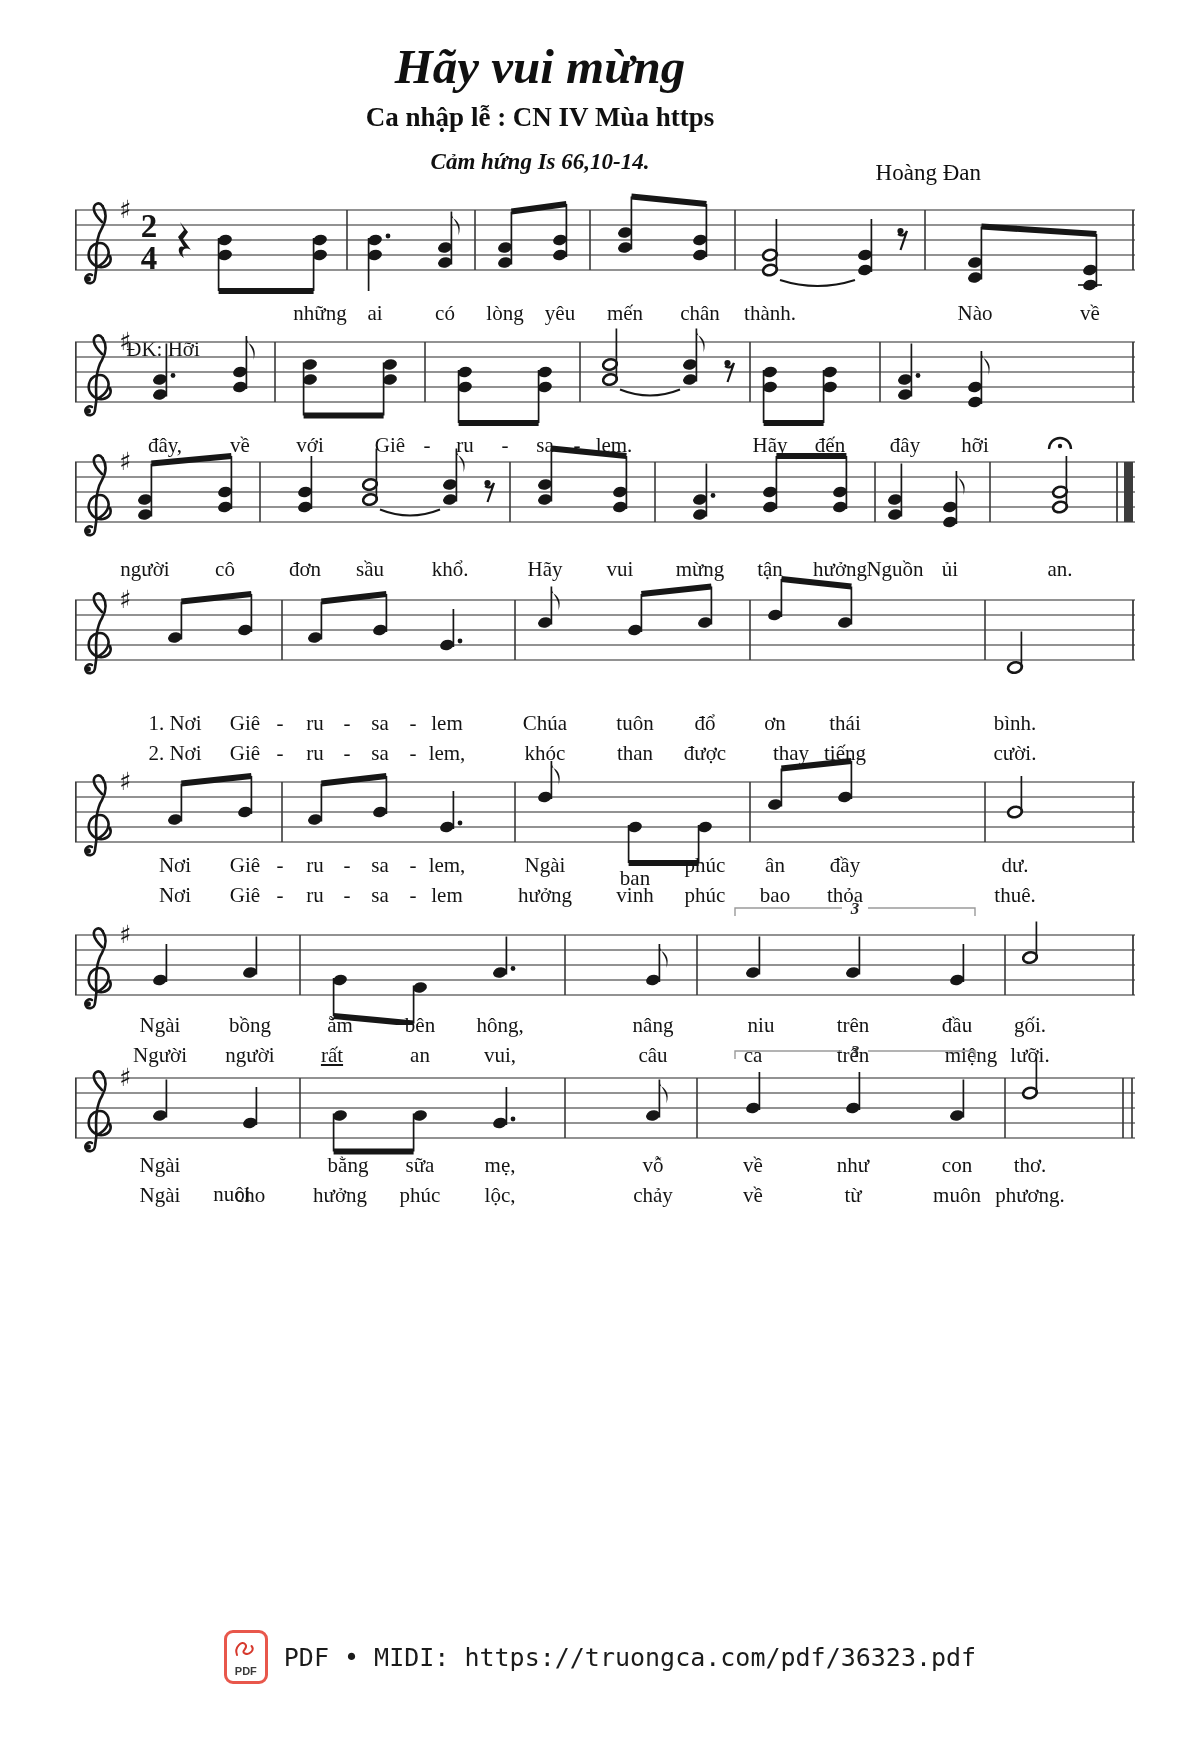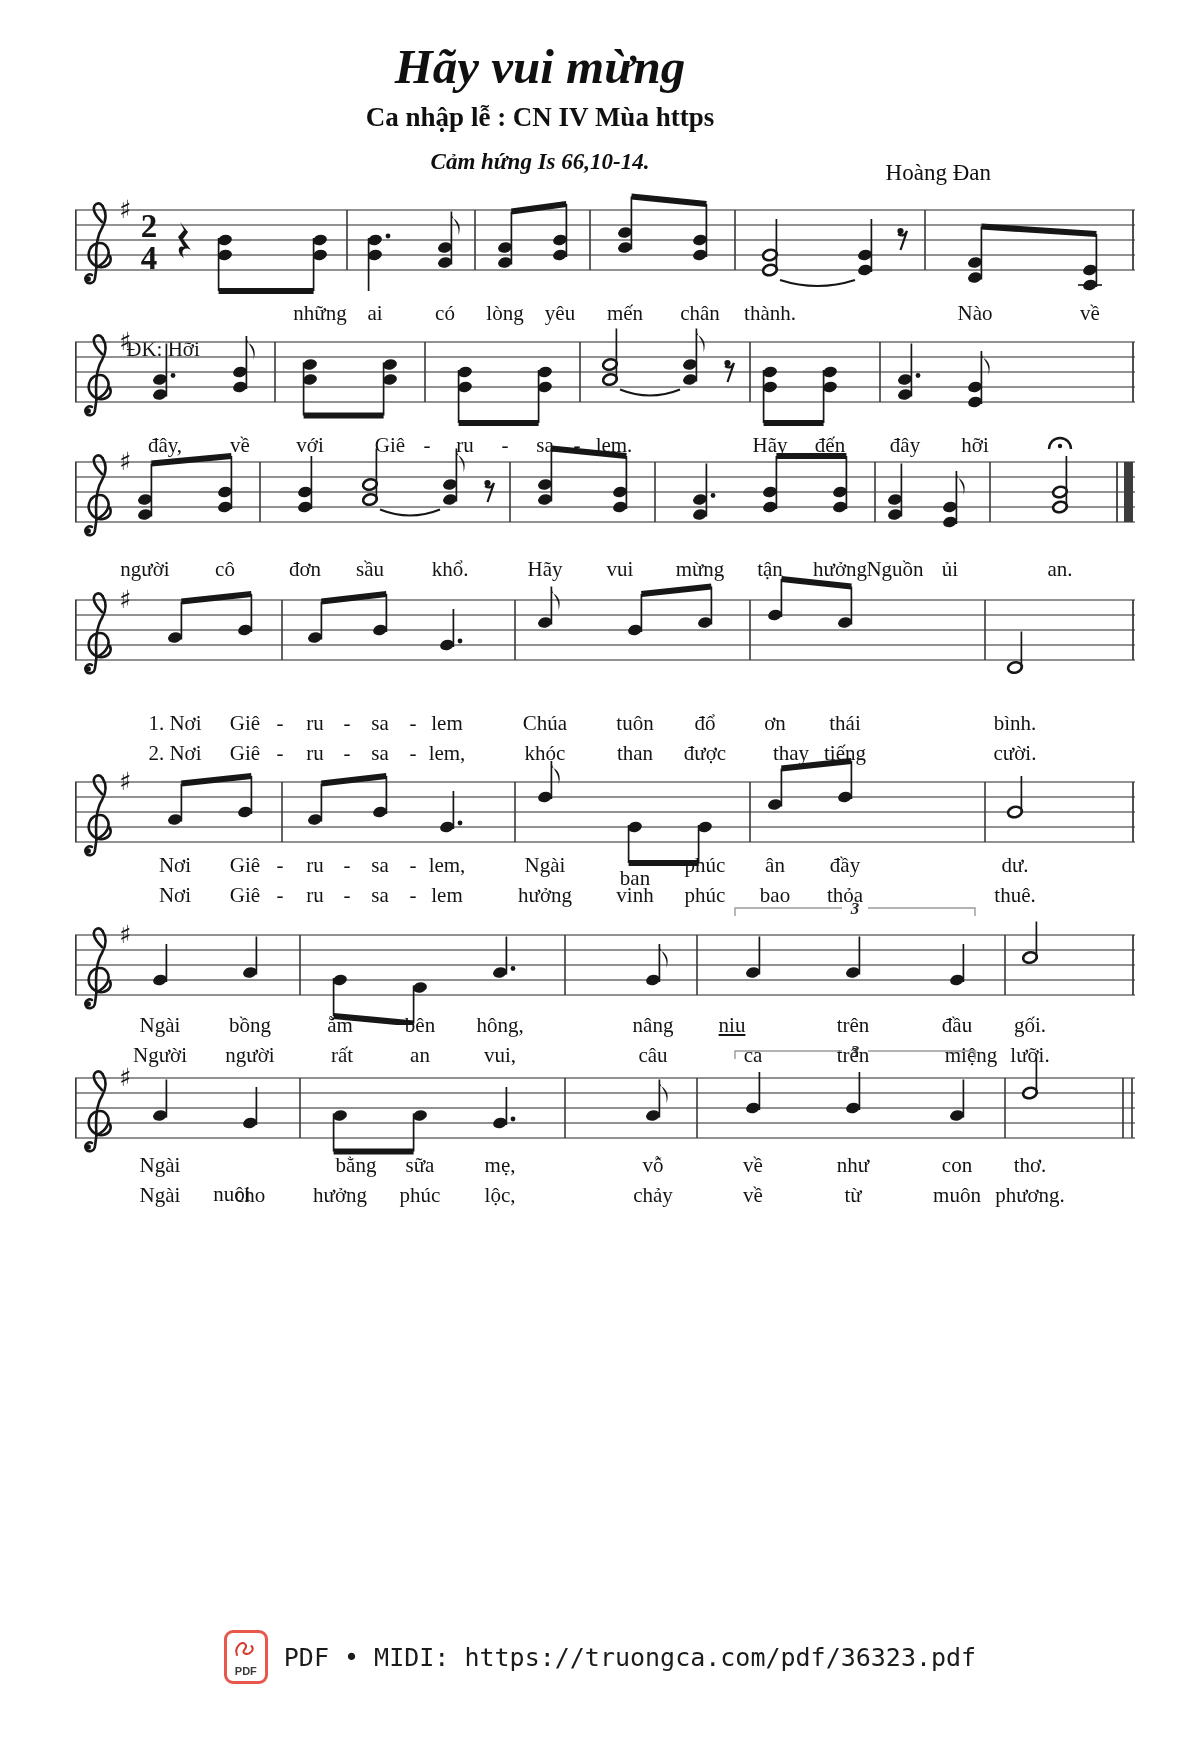--- a/index.html
+++ b/index.html
@@ -2,21 +2,21 @@
 <html><head>
 <meta charset="utf-8">
 <style>
   html,body{margin:0;padding:0;background:#e9e9e9;}
   .page{position:relative;width:1200px;height:1737px;background:#ffffff;margin:0 auto;
         font-family:"Liberation Serif",serif;overflow:hidden;}
   .header{position:absolute;left:75px;top:40px;width:930px;text-align:center;}
   .title{font-size:49px;font-weight:bold;font-style:italic;margin:0;line-height:1.1;color:#101010;}
   .subtitle{font-size:27px;font-weight:bold;margin-top:8px;color:#101010;}
   .inspiration{font-size:23px;font-weight:bold;font-style:italic;margin-top:16px;color:#101010;}
-  .composer{position:absolute;top:160px;right:209px;font-size:23px;color:#101010;}
+  .composer{position:absolute;top:160px;right:219px;font-size:23px;color:#101010;}
   #score{position:absolute;left:0;top:0;width:1200px;height:1737px;}
   .sysvg{position:absolute;left:75px;width:1065px;height:150px;}
   .lyric-row{position:absolute;left:75px;width:1085px;height:28px;}
   .lyric-row span{position:absolute;top:0;transform:translateX(-50%);white-space:nowrap;
                   font-size:21px;color:#141414;line-height:26px;}
   .footer{position:absolute;top:1630px;left:0;width:1200px;display:flex;align-items:center;
           justify-content:center;gap:16px;}
   .pdf-icon{width:44px;height:54px;border:3px solid #e8574b;border-radius:9px;background:#fff;
             display:flex;flex-direction:column;align-items:center;justify-content:space-between;
             padding:5px 2px 4px 2px;box-sizing:border-box;cursor:pointer;}
@@ -675,29 +675,29 @@
           <text x="780" y="-21" text-anchor="middle" font-size="17" font-style="italic" font-weight="bold" font-family="Liberation Serif, serif" fill="#2a2a2a">3</text>
         </g>
       </svg>
       <div class="lyric-row" style="top: 1012px;">
         <span style="left: 85px;">Ngài</span>
         <span style="left: 175px;">bồng</span>
         <span style="left: 265px;">ẵm</span>
         <span style="left: 345px;">bên</span>
         <span style="left: 425px;">hông,</span>
         <span style="left: 578px;">nâng</span>
-        <span style="left: 657px; text-decoration: underline;">niu</span>
+        <span style="left: 686px;">niu</span>
         <span style="left: 778px;">trên</span>
         <span style="left: 882px;">đầu</span>
         <span style="left: 955px;">gối.</span>
       </div>
       <div class="lyric-row" style="top: 1042px;">
         <span style="left: 85px;">Người</span>
         <span style="left: 175px;">người</span>
-        <span style="left: 267px;">rất</span>
+        <span style="left: 257px; text-decoration: underline;">rất</span>
         <span style="left: 345px;">an</span>
         <span style="left: 425px;">vui,</span>
         <span style="left: 578px;">câu</span>
         <span style="left: 678px;">ca</span>
         <span style="left: 778px;">trên</span>
         <span style="left: 882px; margin-left: 14px;">miệng</span>
         <span style="left: 955px;">lưỡi.</span>
       </div>
       <svg class="sysvg" viewBox="0 -60 1065 150" style="top: 1018px;">
         <g>
@@ -769,21 +769,21 @@
         </g>
         <g>
           <path d="M660,-19 L660,-27 L767,-27" fill="none" stroke="#9a9a9a" stroke-width="1.4"></path>
           <path d="M793,-27 L900,-27 L900,-19" fill="none" stroke="#9a9a9a" stroke-width="1.4"></path>
           <text x="780" y="-21" text-anchor="middle" font-size="17" font-style="italic" font-weight="bold" font-family="Liberation Serif, serif" fill="#2a2a2a">3</text>
         </g>
       </svg>
       <div class="lyric-row" style="top: 1152px;">
         <span style="left: 85px;">Ngài</span>
         <span style="left: 157px; margin-top: 29px;">nuôi</span>
-        <span style="left: 265px; padding-left: 32px;">bằng</span>
+        <span style="left: 257px; padding-left: 32px;">bằng</span>
         <span style="left: 345px;">sữa</span>
         <span style="left: 425px;">mẹ,</span>
         <span style="left: 578px;">vỗ</span>
         <span style="left: 678px;">về</span>
         <span style="left: 778px;">như</span>
         <span style="left: 882px;">con</span>
         <span style="left: 955px;">thơ.</span>
       </div>
       <div class="lyric-row" style="top: 1182px;">
         <span style="left: 85px;">Ngài</span>

